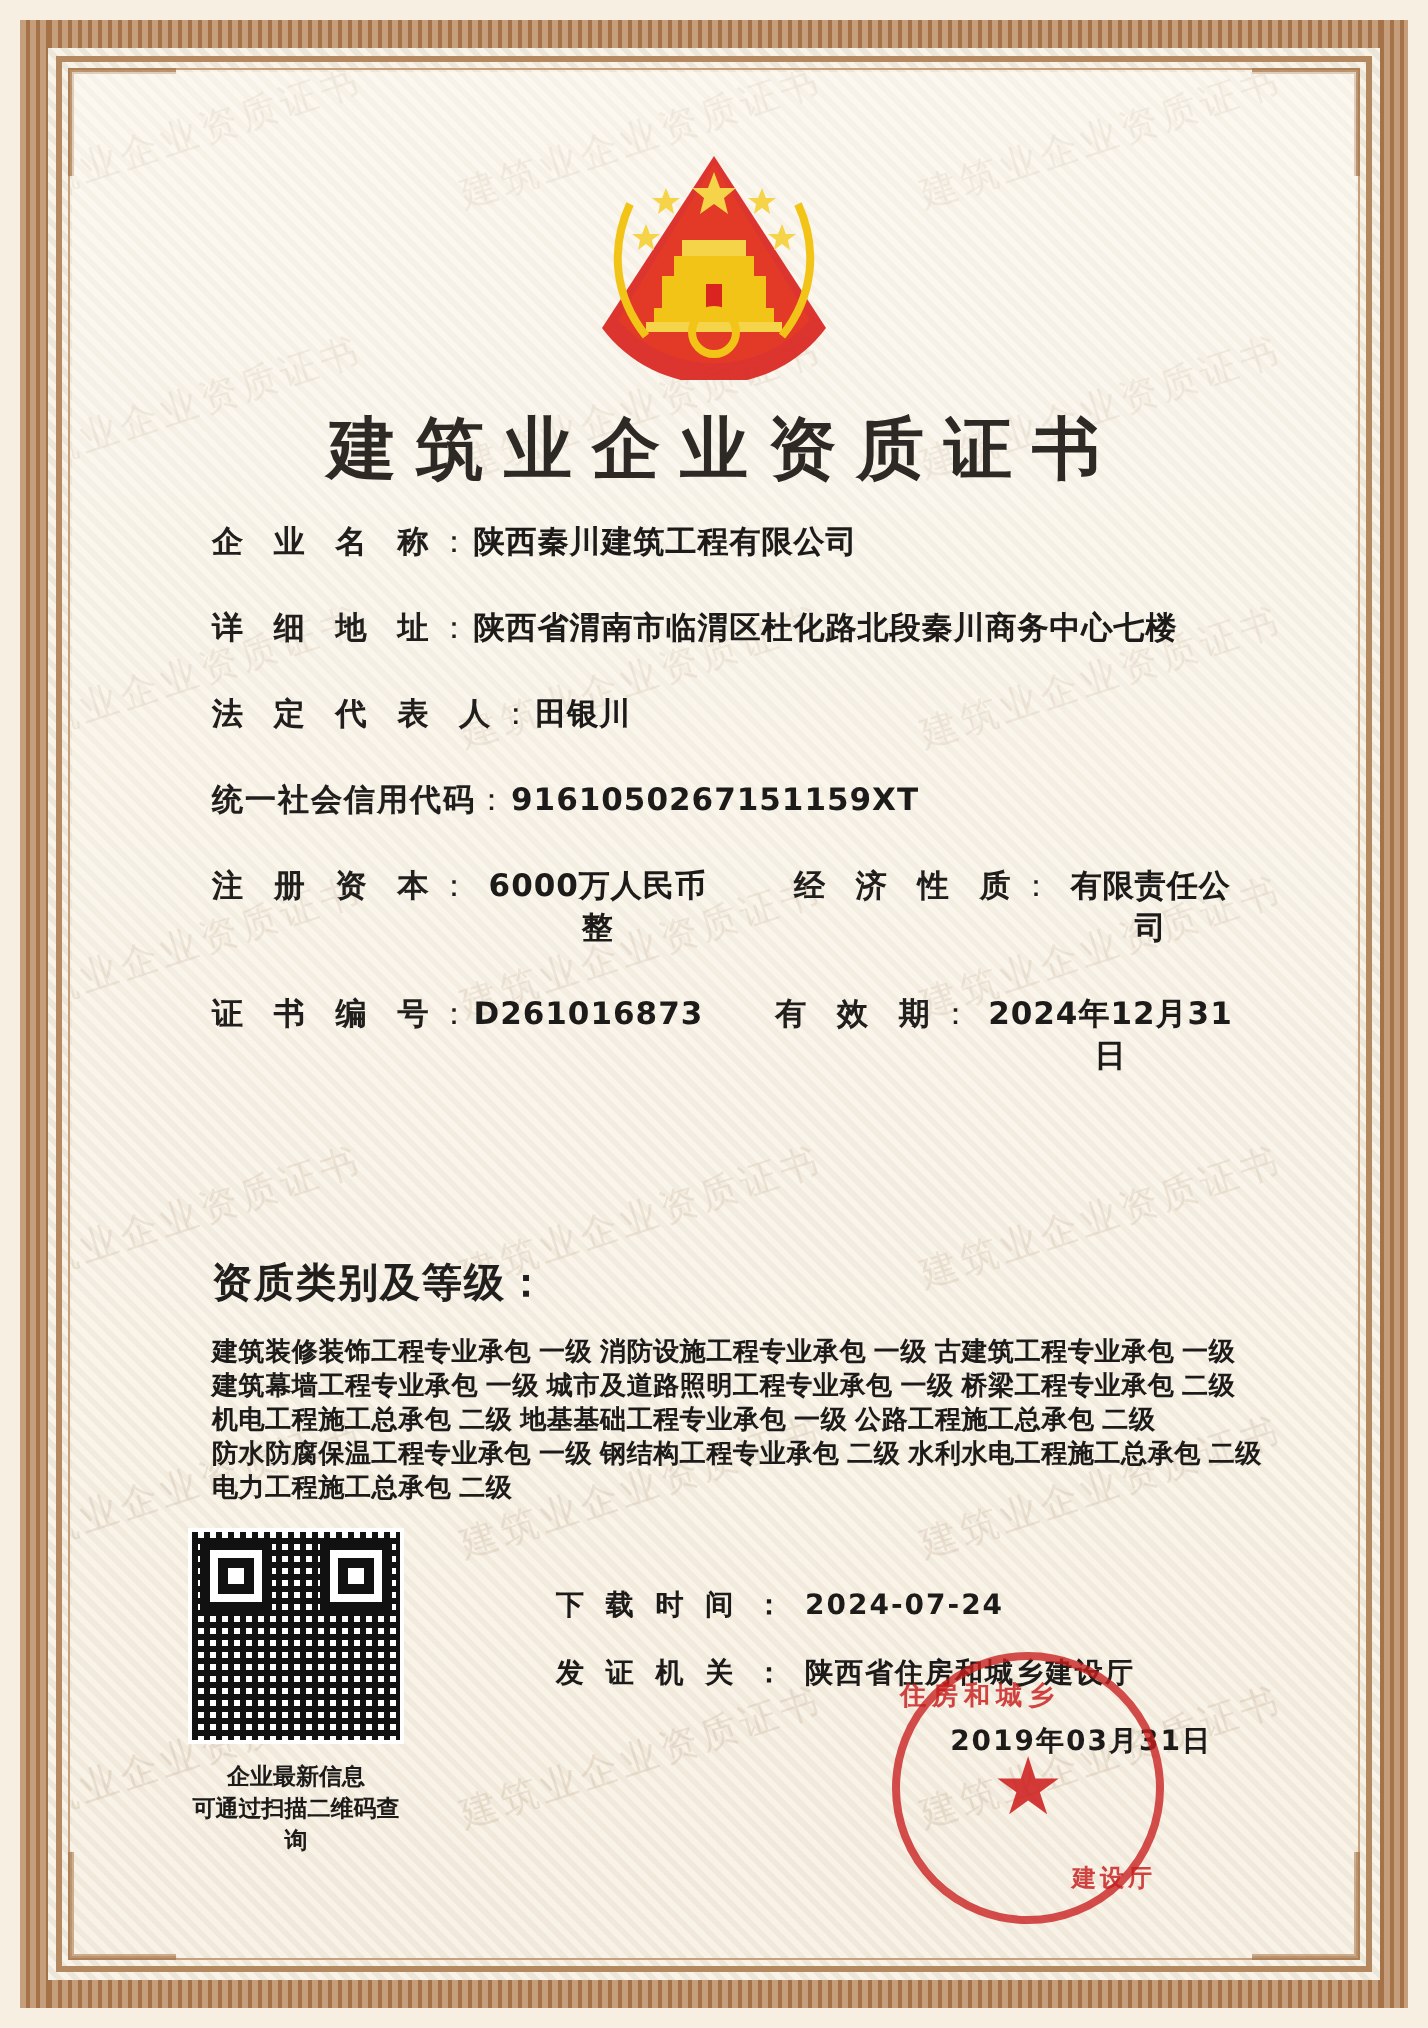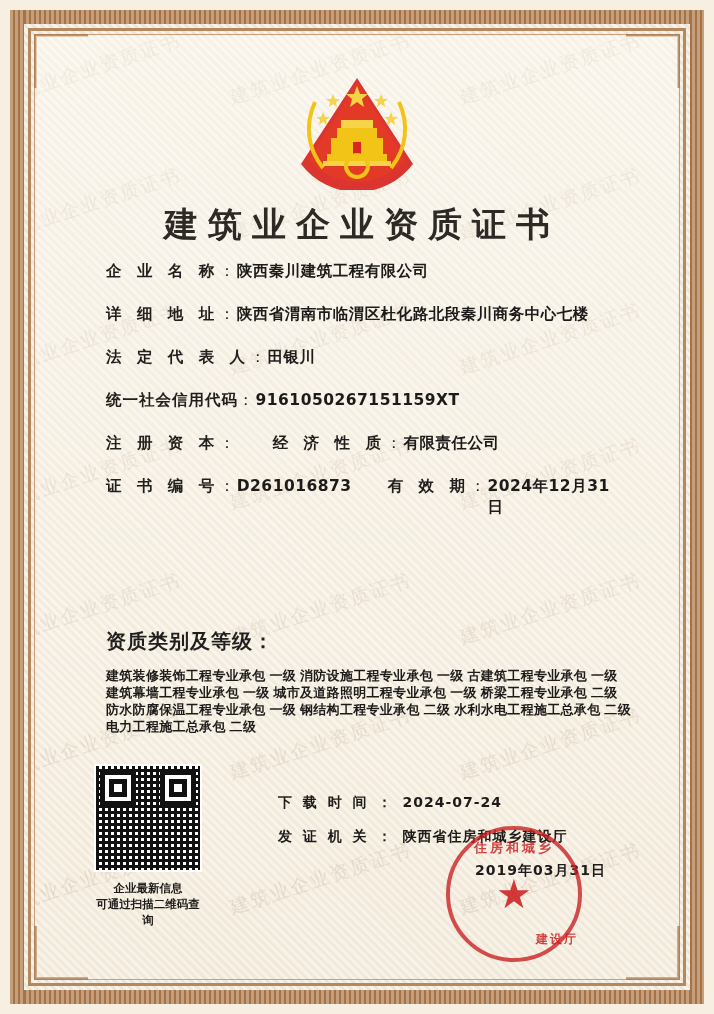--- a/index.html
+++ b/index.html
@@ -138,21 +138,21 @@
     color: #211f1d;
   }
   .lbl.tight { letter-spacing: 1px; }
   .colon { margin: 0 2px 0 0; }
   .val {
     letter-spacing: 0.5px;
     color: #1d1b19;
     font-weight: bold;
   }
 
-  .split { display: flex; align-items: baseline; }
+  .split { display: flex; align-items: baseline; text-align: center; }
   .split .seg { display: flex; align-items: baseline; }
   .split .seg.second { margin-left: 36px; }
 
   
   .qual {
     position: absolute;
     top: 592px;
     left: 70px;
     right: 55px;
   }
@@ -254,21 +254,20 @@
     position: absolute;
     left: 50%; top: 50%;
     transform: translate(-50%, -50%);
     font-size: 40px;
     line-height: 1;
     color: rgba(205, 25, 25, 0.85);
   }
   .seal .seal-top {
     position: absolute;
     left: 0; right: 0; top: 9px;
-    text-align: center;
     font-size: 13px;
     letter-spacing: 3px;
     font-weight: bold;
     font-family: "DejaVu Sans", sans-serif;
   }
   .seal .seal-bottom {
     position: absolute;
     left: 0; right: 0; bottom: 10px;
     text-align: right;
     font-size: 12px;
@@ -369,20 +368,21 @@
       <div class="row">
         <span class="lbl tight">统一社会信用代码</span>
         <span class="colon">：</span>
         <span class="val">9161050267151159XT</span>
       </div>
 
       <div class="row split">
         <span class="seg">
           <span class="lbl">注 册 资 本</span>
           <span class="colon">：</span>
+          <span class="val">6000万人民币整</span>
         </span>
         <span class="seg second">
           <span class="lbl">经 济 性 质</span>
           <span class="colon">：</span>
           <span class="val">有限责任公司</span>
         </span>
       </div>
 
       <div class="row split">
         <span class="seg">
@@ -397,20 +397,21 @@
         </span>
       </div>
 
     </div>
 
     <div class="qual">
       <div class="qual-title">资质类别及等级：</div>
       <div class="qual-lines">
         <div>建筑装修装饰工程专业承包 一级  消防设施工程专业承包 一级  古建筑工程专业承包 一级</div>
         <div>建筑幕墙工程专业承包 一级  城市及道路照明工程专业承包 一级  桥梁工程专业承包 二级</div>
+        <div>机电工程施工总承包 二级  地基基础工程专业承包 一级  公路工程施工总承包 二级</div>
         <div>防水防腐保温工程专业承包 一级  钢结构工程专业承包 二级  水利水电工程施工总承包 二级</div>
         <div>电力工程施工总承包 二级</div>
       </div>
     </div>
 
     <div class="qr-wrap">
       <div class="qr"></div>
       <div class="qr-note">
         <div>企业最新信息</div>
         <div>可通过扫描二维码查询</div>

